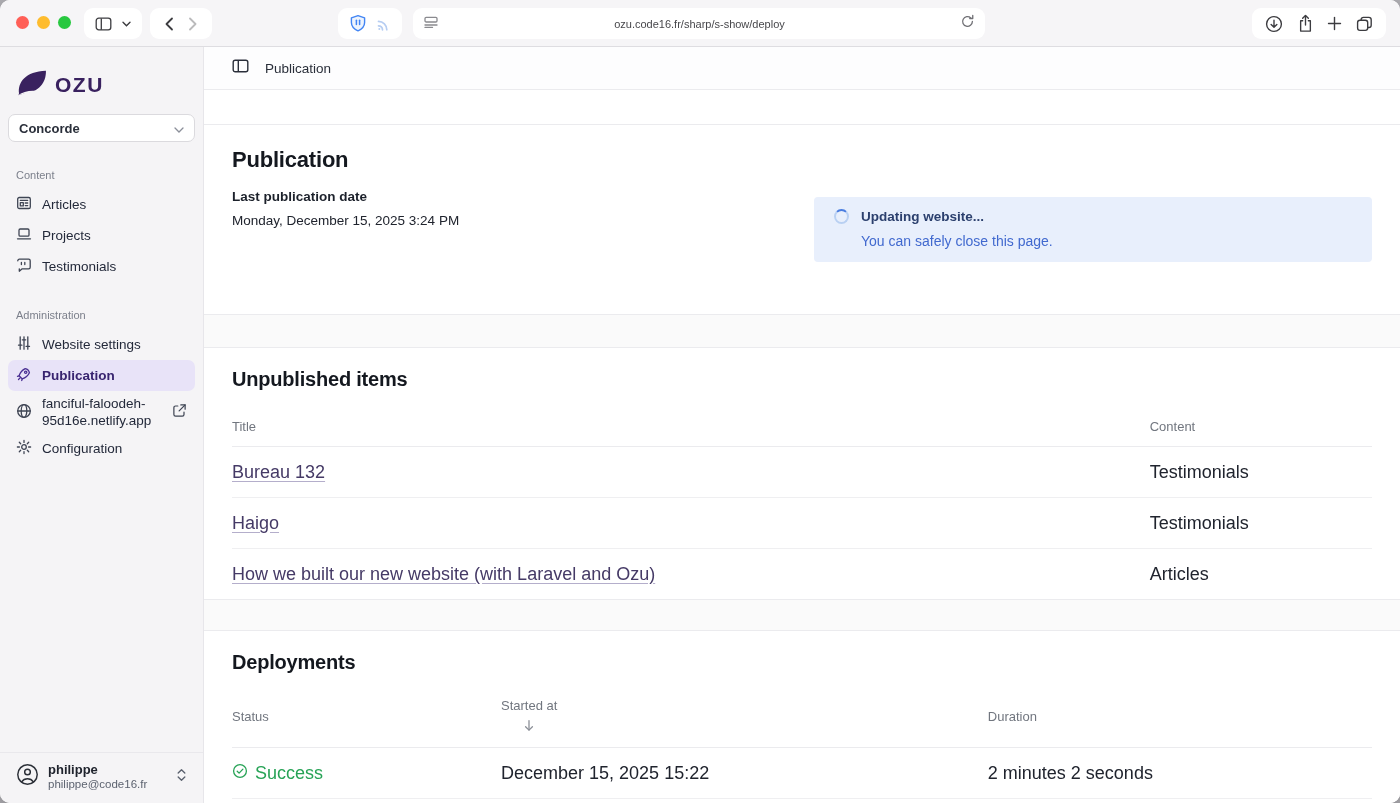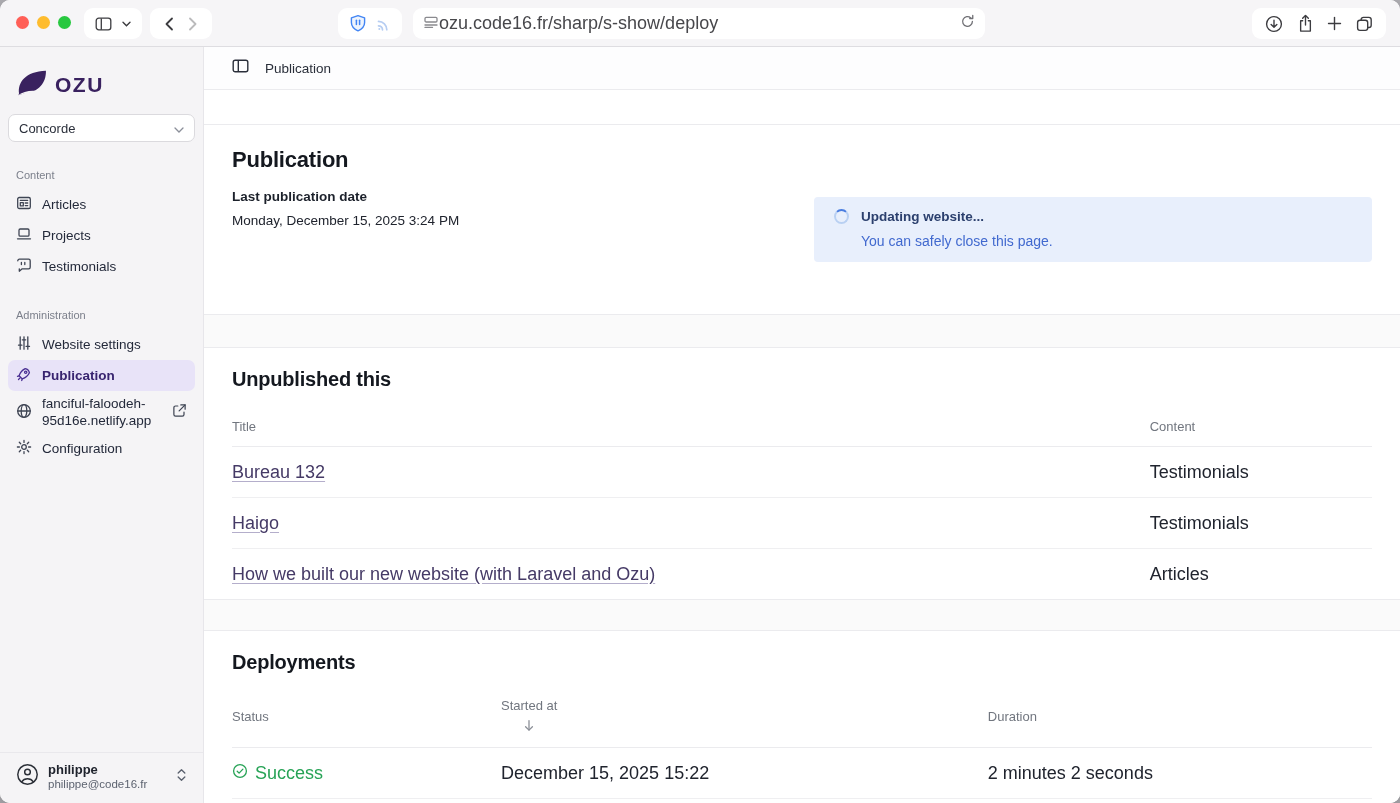--- a/index.html
+++ b/index.html
@@ -11,33 +11,33 @@
   .chrome { position:relative; height:47px; background:#f6f5f7; border-bottom:1px solid #dedde1; }
   .traffic { position:absolute; top:16px; left:16px; display:flex; gap:8px; }
   .light { width:13px; height:13px; border-radius:50%; }
   .light.red{ background:#ff5f57; } .light.yellow{ background:#febc2e; } .light.green{ background:#28c840; }
   .pill { position:absolute; top:8px; height:31px; background:#fff; border-radius:9px; display:flex; align-items:center; justify-content:center; gap:10px; color:#3c3c40; }
   .pill svg { display:block; }
   .pill-sidebar { left:84px; width:58px; }
   .pill-nav { left:150px; width:62px; gap:14px; }
   .pill-privacy { left:338px; width:64px; gap:9px; }
   .urlbar { position:absolute; top:8px; left:413px; width:572px; height:31px; background:#fff; border-radius:9px; display:flex; align-items:center; padding:0 10px; }
-  .url-text { flex:1; font-size:18px; color:#47474b; }
+  .url-text { flex:1; text-align:center; font-size:11px; color:#47474b; }
   .pill-right { right:14px; width:134px; gap:0; justify-content:space-around; padding:0 6px; }
   .fwd-disabled { opacity:.35; }
 
   
   .app { display:flex; height:756px; }
   .sidebar { width:204px; background:#f5f4f6; border-right:1px solid #e7e6ea; display:flex; flex-direction:column; position:relative; }
   .main { flex:1; background:#fff; display:flex; flex-direction:column; overflow:hidden; }
 
   
   .logo { display:flex; align-items:center; gap:7px; padding:21px 16px 0; }
   .logo-text { font-size:21px; font-weight:800; letter-spacing:1.5px; color:#39215f; }
-  .site-select { margin:13px 8px 0; height:28px; background:#fff; border:1px solid #dbdade; border-radius:7px; display:flex; align-items:center; padding:4px 10px; font-size:13px; color:#2a2f3a; }
+  .site-select { margin:13px 8px 0; height:28px; background:#fff; border:1px solid #dbdade; border-radius:7px; display:flex; align-items:center; padding:4px 10px; font-size:13px; color:#2a2f3a;font-weight:bold; }
   .site-select .spacer { flex:1; }
   .nav { padding:0 8px; }
   .nav-label { font-size:11px; color:#7b7f8b; margin:27px 8px 8px; }
   .nav-item { display:flex; align-items:center; gap:10px; min-height:31px; padding:4px 8px; border-radius:7px; font-size:13.5px; color:#23293a; cursor:default; }
   .nav-item svg { flex:none; color:#3e4453; }
   .nav-item.active { background:#e8e3f8; color:#38246f; font-weight:600; }
   .nav-item.active svg { color:#4a2f93; }
   .nav-item .ext { margin-left:auto; color:#8b8f9a; }
   .nav-item .two-line { line-height:17px; width:126px; overflow-wrap:break-word; }
   .user { margin-top:auto; border-top:1px solid #e9e8ec; padding:9px 16px 12px; display:flex; align-items:center; gap:9px; }
@@ -348,21 +348,21 @@
               <span class="notice-title">Updating website...</span>
             </div>
             <div class="notice-sub">You can safely close this page.</div>
           </div>
         </div>
       </section>
 
       <div class="gutter g1"></div>
 
       <section class="card card-unpub">
-        <h2>Unpublished this</h2>
+        <h2>Unpublished items</h2>
         <table>
           <thead>
             <tr>
               <th class="col-title">Title</th>
               <th>Content</th>
             </tr>
           </thead>
           <tbody>
             <tr>
               <td><a class="row-link" href="#">Bureau 132</a></td>

